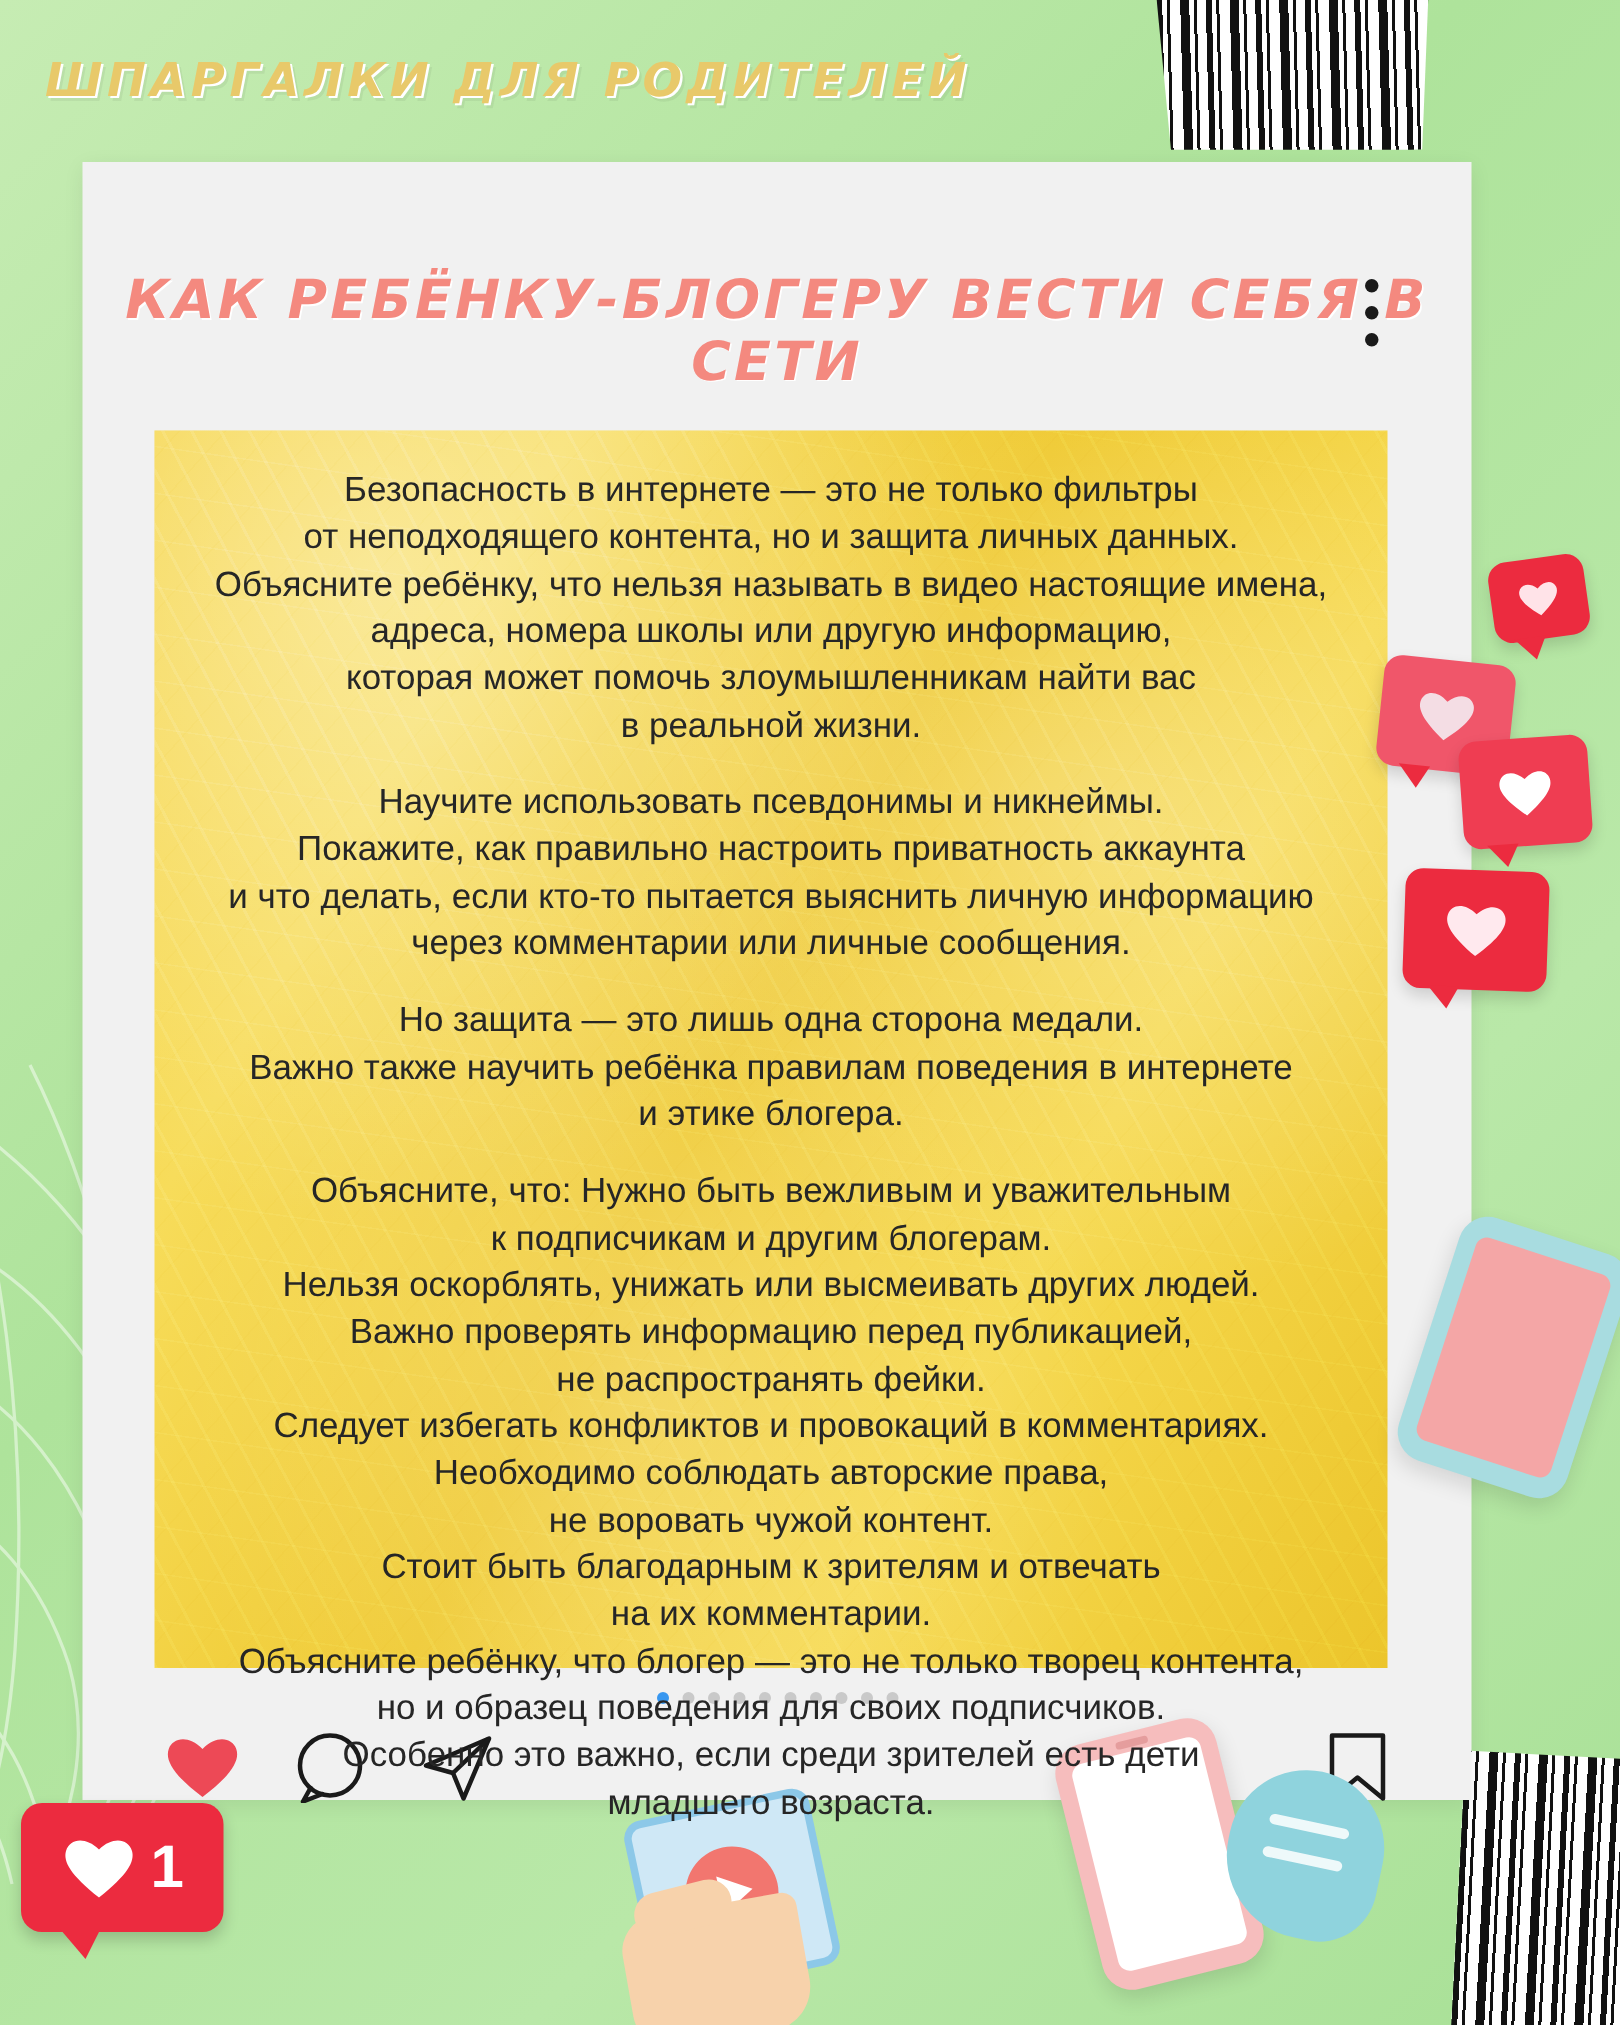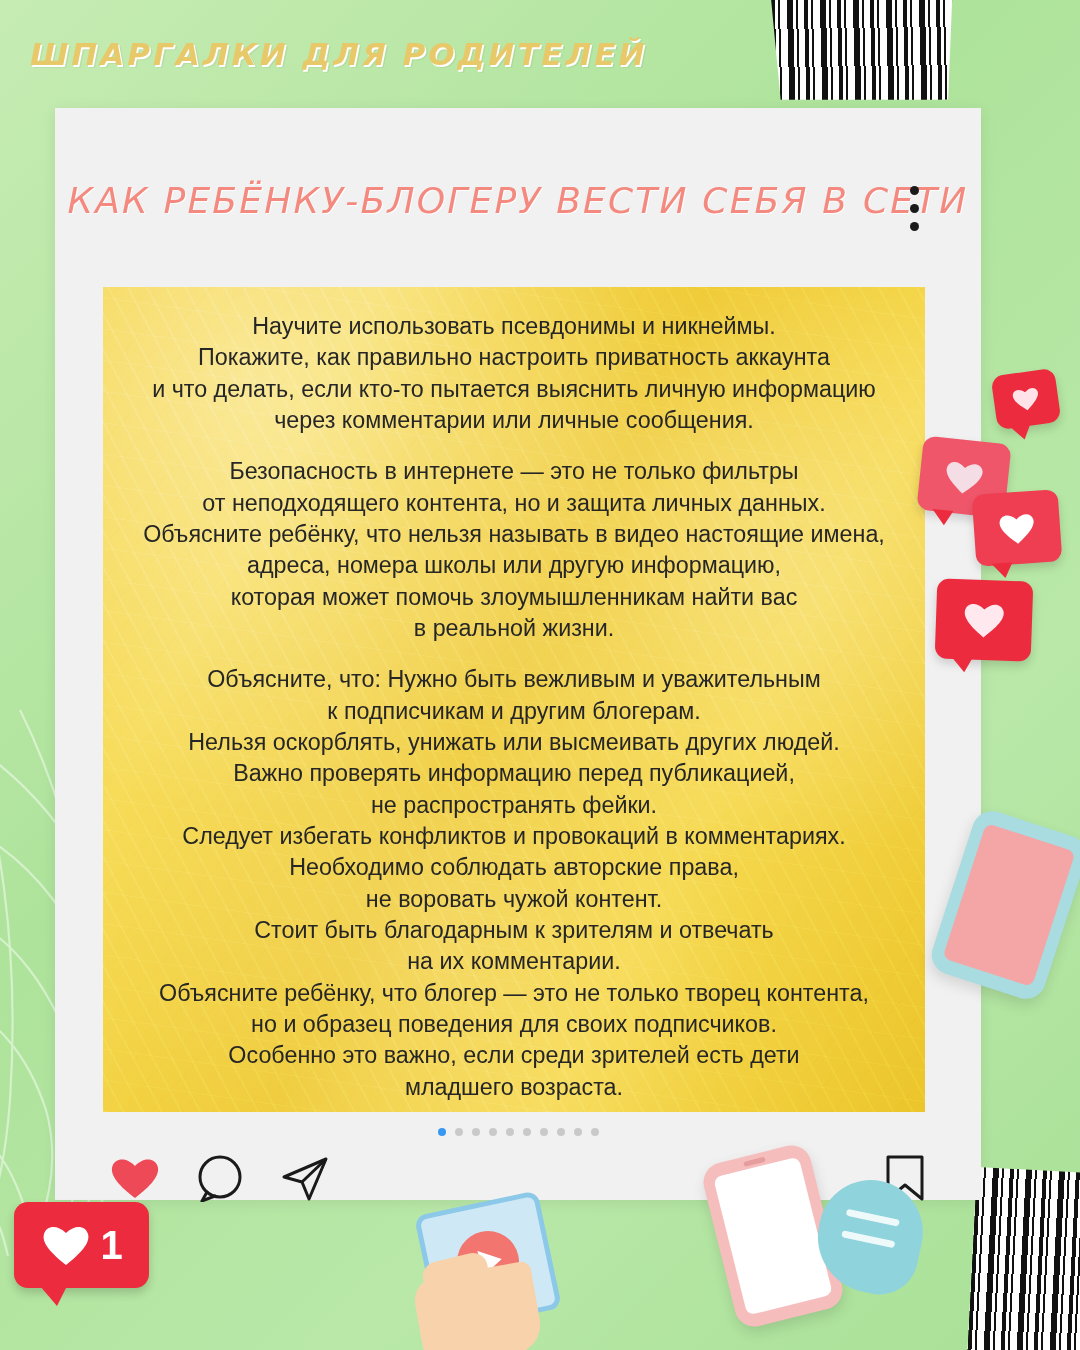--- a/index.html
+++ b/index.html
@@ -74,21 +74,21 @@
     box-shadow: 0 3px 14px rgba(0,0,0,.08);
   }
 
   .post-title {
     position: absolute;
     left: 0;
     right: 0;
     top: 72px;
     text-align: center;
     font-family: "DejaVu Sans", sans-serif;
-    font-weight: normal;
+    font-weight: bold;
     font-style: italic;
     font-size: 36px;
     letter-spacing: 2.2px;
     color: #f4897f;
     text-shadow: 1px 1px 0 #ffffff;
   }
 
   .kebab {
     position: absolute;
     right: 62px;
@@ -384,30 +384,33 @@
 
   <div class="post-title">КАК РЕБЁНКУ-БЛОГЕРУ ВЕСТИ СЕБЯ В СЕТИ</div>
 
   <div class="kebab">
     <span></span>
     <span></span>
     <span></span>
   </div>
 
   <div class="paper">
-    <p class="para">Научите использовать псевдонимы и никнеймы.
-Покажите, как правильно настроить приватность аккаунта
-и что делать, если кто-то пытается выяснить личную информацию
-через комментарии или личные сообщения.</p>
     <p class="para">Безопасность в интернете — это не только фильтры
 от неподходящего контента, но и защита личных данных.
 Объясните ребёнку, что нельзя называть в видео настоящие имена,
 адреса, номера школы или другую информацию,
 которая может помочь злоумышленникам найти вас
 в реальной жизни.</p>
+    <p class="para">Научите использовать псевдонимы и никнеймы.
+Покажите, как правильно настроить приватность аккаунта
+и что делать, если кто-то пытается выяснить личную информацию
+через комментарии или личные сообщения.</p>
+    <p class="para">Но защита — это лишь одна сторона медали.
+Важно также научить ребёнка правилам поведения в интернете
+и этике блогера.</p>
     <p class="para">Объясните, что: Нужно быть вежливым и уважительным
 к подписчикам и другим блогерам.
 Нельзя оскорблять, унижать или высмеивать других людей.
 Важно проверять информацию перед публикацией,
 не распространять фейки.
 Следует избегать конфликтов и провокаций в комментариях.
 Необходимо соблюдать авторские права,
 не воровать чужой контент.
 Стоит быть благодарным к зрителям и отвечать
 на их комментарии.

